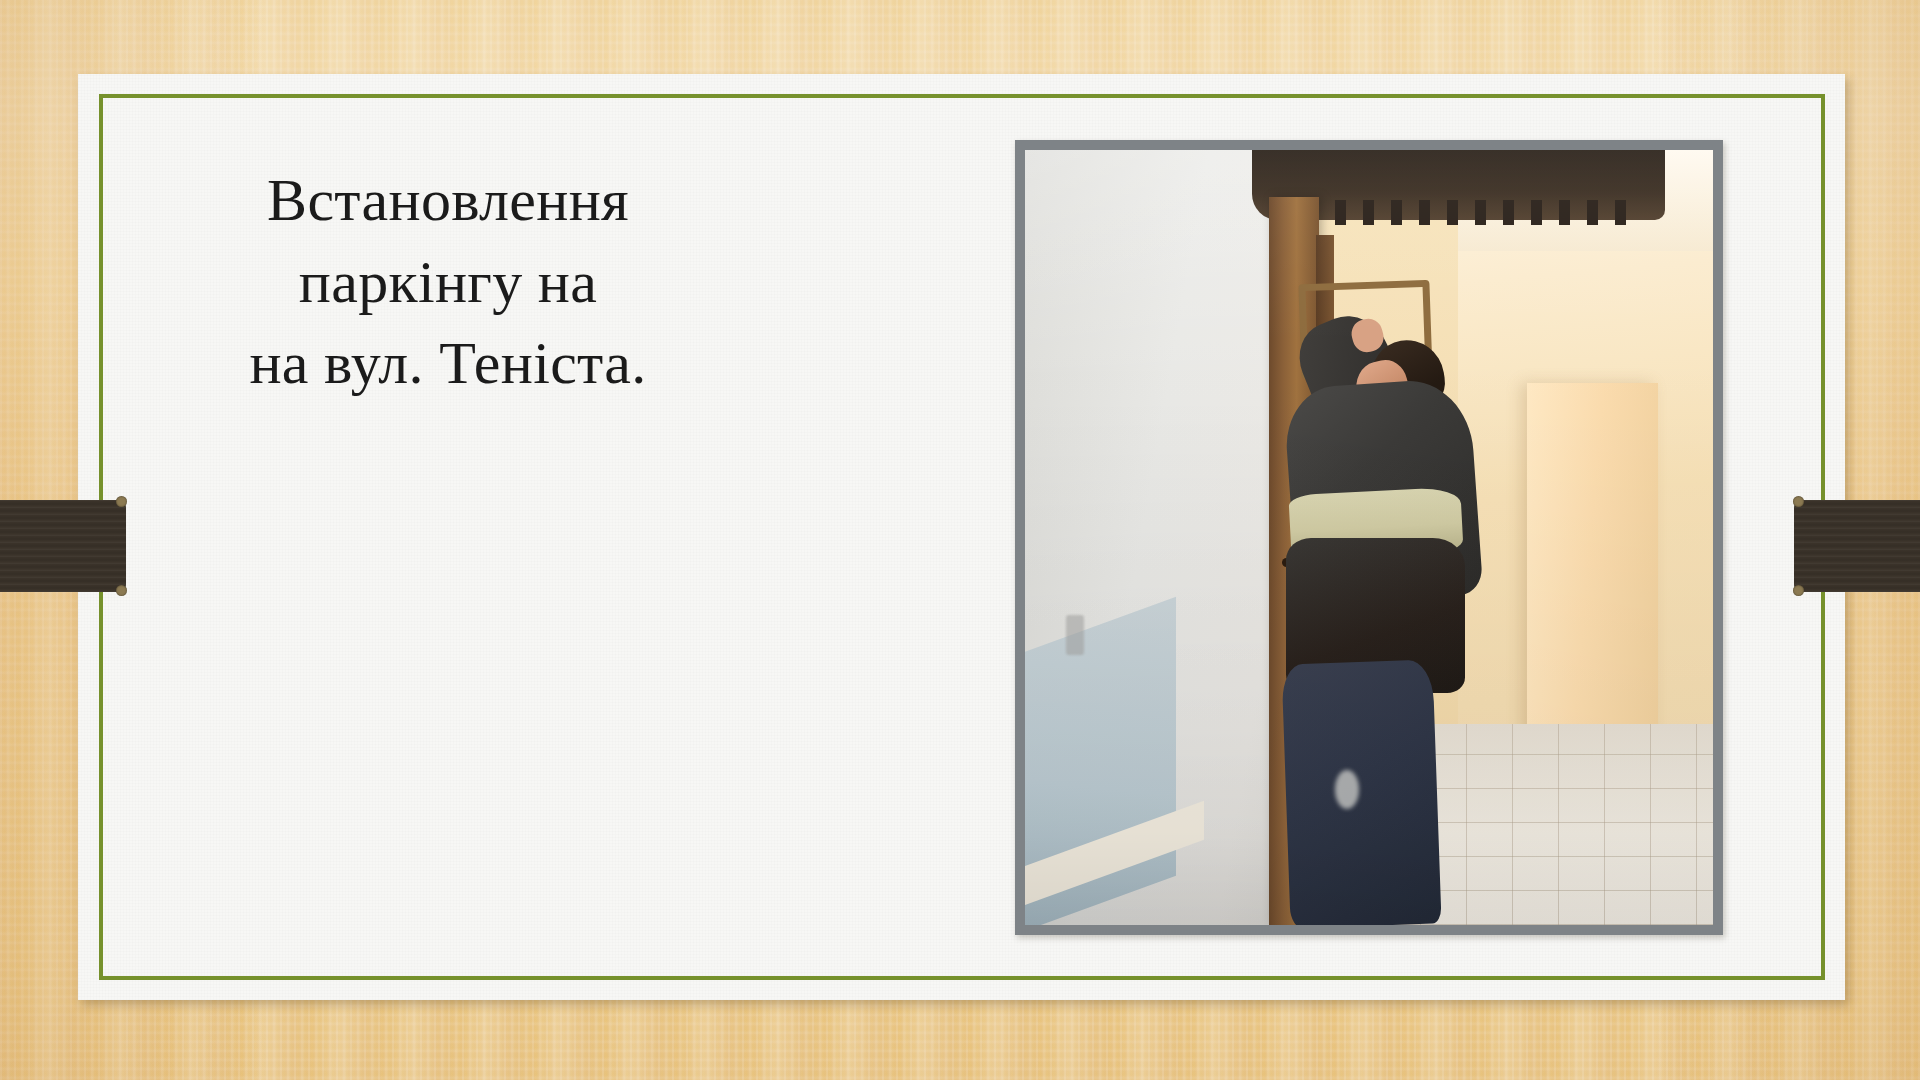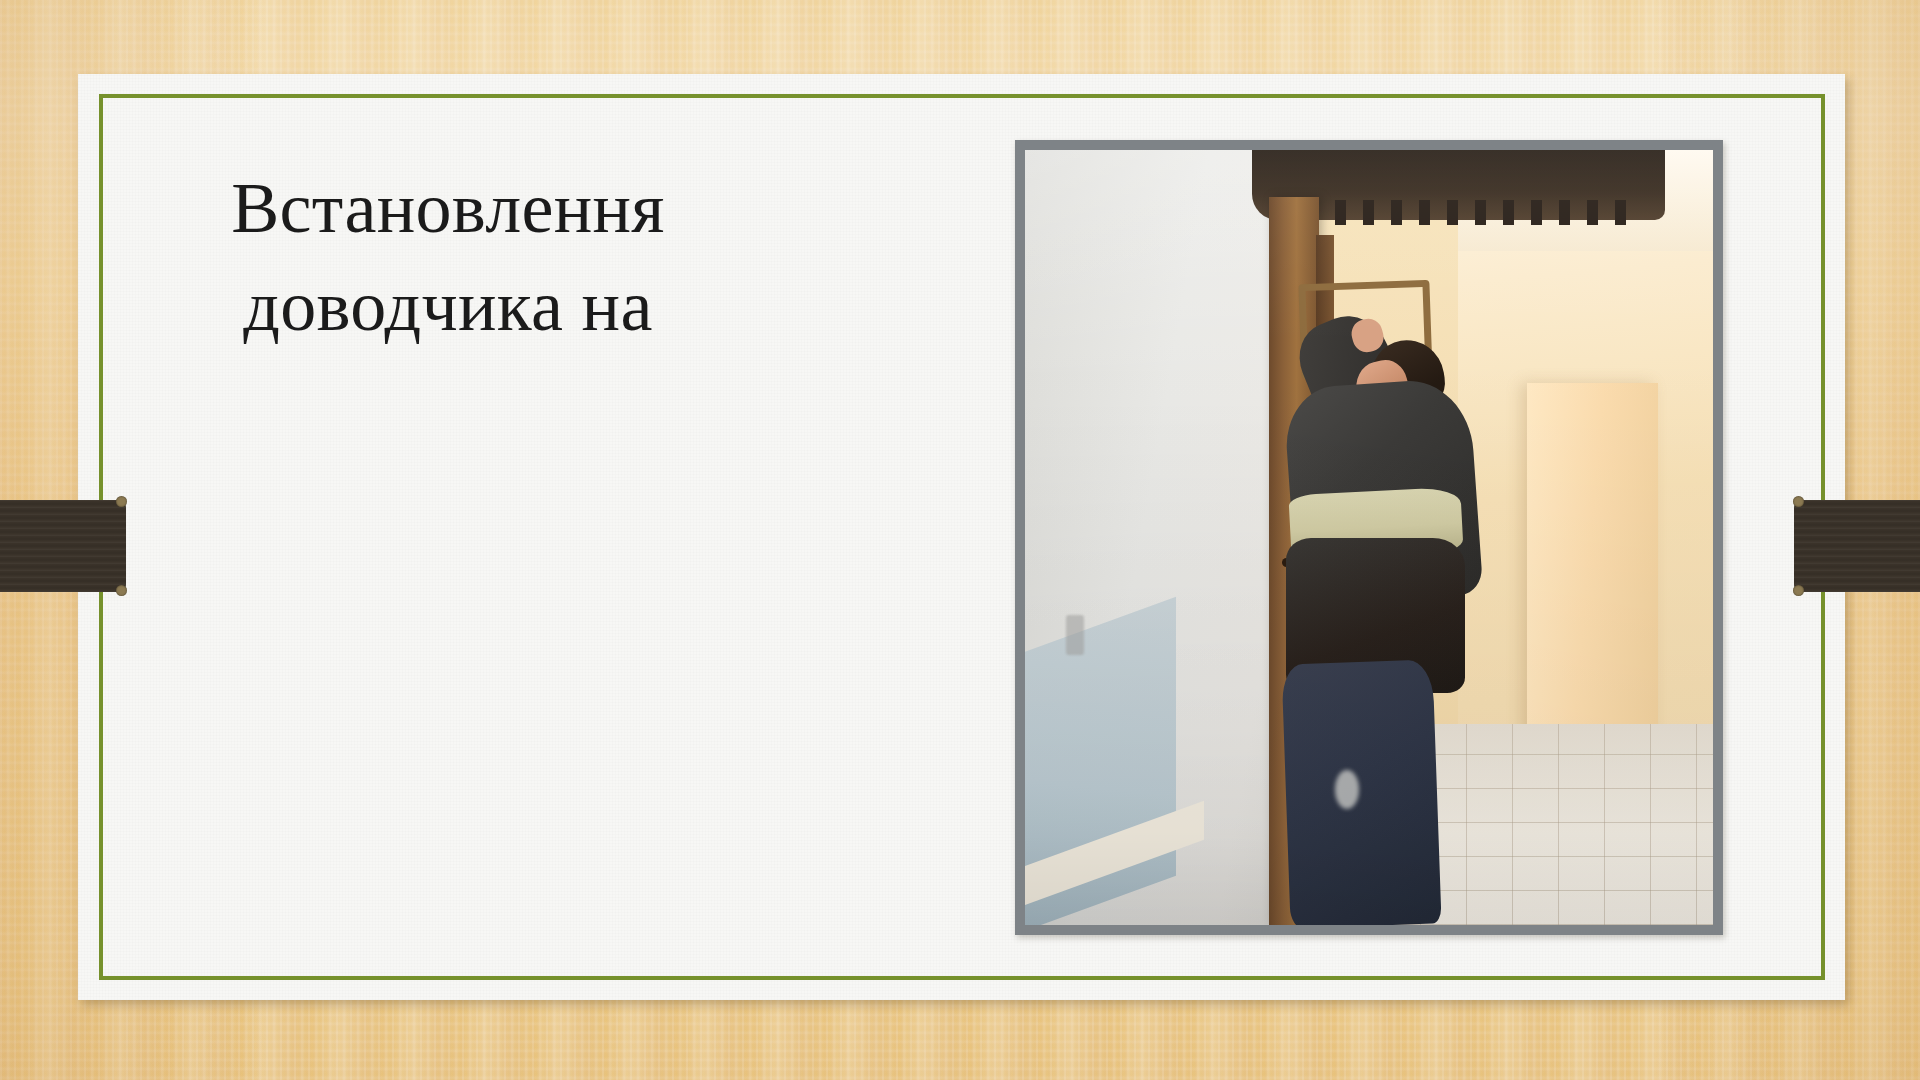--- a/index.html
+++ b/index.html
@@ -128,21 +128,21 @@
   .ribbon.right .ribbon-cap.bottom { left: -1px;  bottom: -4px; }
 
   
   .title-block {
     position: absolute;
     left: 128px;
     top: 160px;
     width: 640px;
     text-align: center;
     color: #1b1b1b;
-    font-size: 72px;
+    font-size: 60px;
     line-height: 1.36;
     letter-spacing: 0.3px;
     font-weight: 400;
     z-index: 4;
   }
   .title-line { display: block; white-space: nowrap; }
 
   
   .photo-frame {
     position: absolute;
@@ -331,21 +331,22 @@
     <span class="ribbon-cap top"></span>
     <span class="ribbon-cap bottom"></span>
   </div>
   <div class="ribbon right">
     <span class="ribbon-cap top"></span>
     <span class="ribbon-cap bottom"></span>
   </div>
 
   <div class="title-block">
     <span class="title-line">Встановлення</span>
-    <span class="title-line">доводчика на</span>
+    <span class="title-line">паркінгу на</span>
+    <span class="title-line">на вул. Теніста.</span>
   </div>
 
   <div class="photo-frame">
     <div class="photo" title="Робітник встановлює доводчик на двері у паркінгу">
       <div class="ph-wall"></div>
       <div class="ph-wall-shade"></div>
       <div class="ph-room"></div>
       <div class="ph-room-ceiling"></div>
       <div class="ph-room-wallL"></div>
       <div class="ph-room-pillar"></div>

